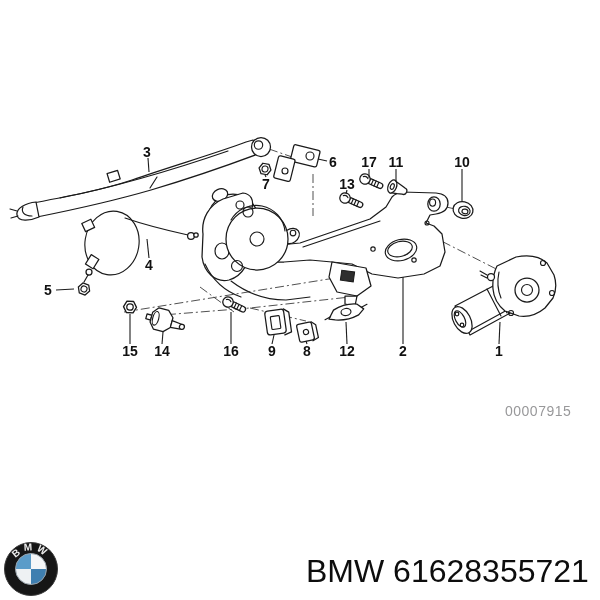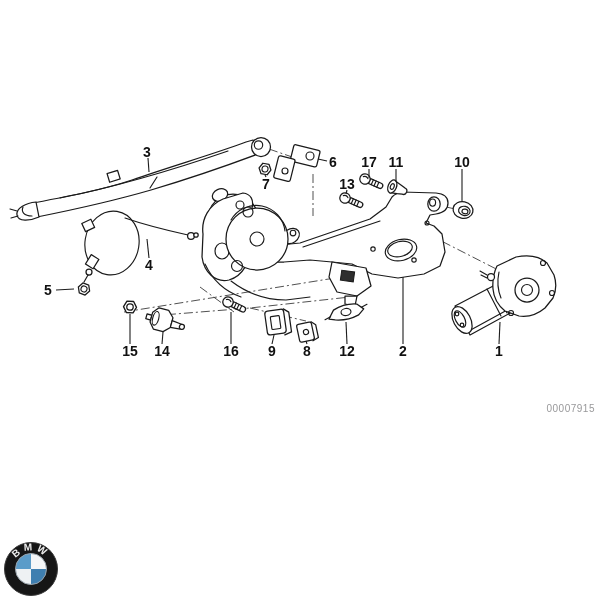--- a/index.html
+++ b/index.html
@@ -8,22 +8,22 @@
   svg{display:block;}
   .diagram-svg{position:absolute;left:0;top:0;}
   
   .p  {fill:#ffffff;stroke:#1a1a1a;stroke-width:1.25;stroke-linejoin:round;stroke-linecap:round;}
   .pn {fill:none;stroke:#1a1a1a;stroke-width:1.15;stroke-linejoin:round;stroke-linecap:round;}
   .slotdark{fill:#2e2e2e;stroke:#1a1a1a;stroke-width:1;}
   .dash{fill:none;stroke:#3c3c3c;stroke-width:0.9;stroke-dasharray:9 3 2 3;}
   .leader{stroke:#1c1c1c;stroke-width:1.1;}
   .callout{font-family:"Liberation Sans",sans-serif;font-weight:bold;font-size:14px;
            fill:#101010;text-anchor:middle;}
-  .watermark{position:absolute;left:505px;top:403px;width:90px;text-align:right;
-             font-size:10px;letter-spacing:0.5px;color:#98989a;}
+  .watermark{position:absolute;left:505px;top:403px;width:90px;text-align:left;
+             font-size:14px;letter-spacing:0.5px;color:#98989a;}
   .footer-text{position:absolute;left:306px;top:553px;font-size:32px;color:#0d0d0d;
                white-space:nowrap;}
   .logo{position:absolute;left:2px;top:541px;}
   .logo-letters{font-family:"Liberation Sans",sans-serif;font-size:10px;font-weight:bold;
                 fill:#ececec;letter-spacing:3.5px;}
 </style>
 </head>
 <body>
 
 <div class="screen">
@@ -235,14 +235,18 @@
     </text>
     <g>
       <path d="M29 28 L13.5 28 A15.5 15.5 0 0 1 29 12.5 Z" fill="#5b9cc9"></path>
       <path d="M29 28 L29 12.5 A15.5 15.5 0 0 1 44.5 28 Z" fill="#f4f6f8"></path>
       <path d="M29 28 L44.5 28 A15.5 15.5 0 0 1 29 43.5 Z" fill="#3f7fb0"></path>
       <path d="M29 28 L29 43.5 A15.5 15.5 0 0 1 13.5 28 Z" fill="#eef1f3"></path>
       <circle cx="29" cy="28" r="15.5" fill="none" stroke="#9aa4ac" stroke-width="1"></circle>
     </g>
   </svg>
 
+  <div class="footer-text">
+    <span>BMW</span>
+    <span>61628355721</span>
+  </div>
 
 </div>
 
 </body></html>

